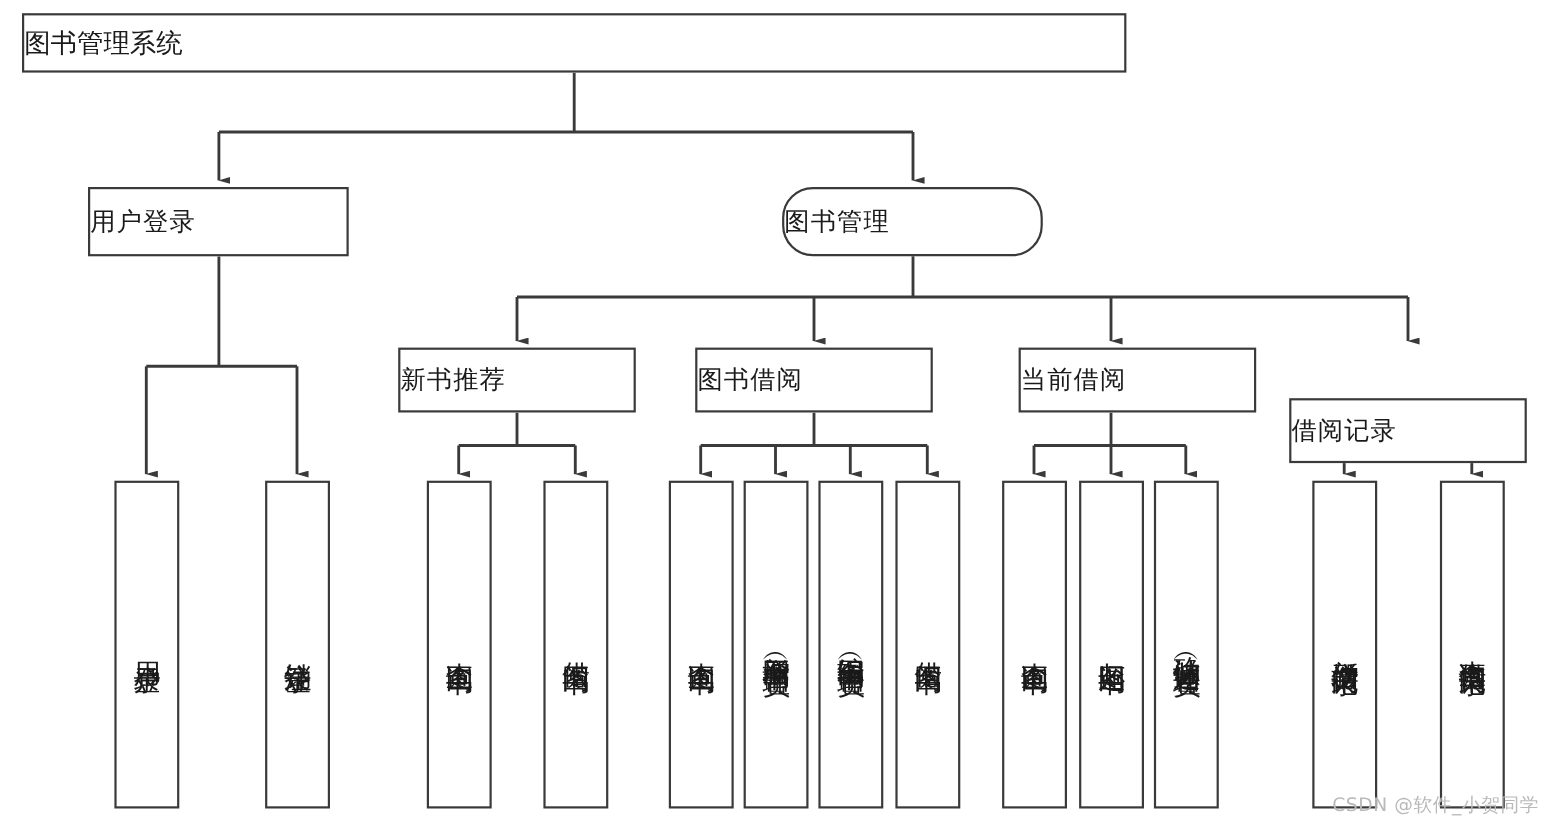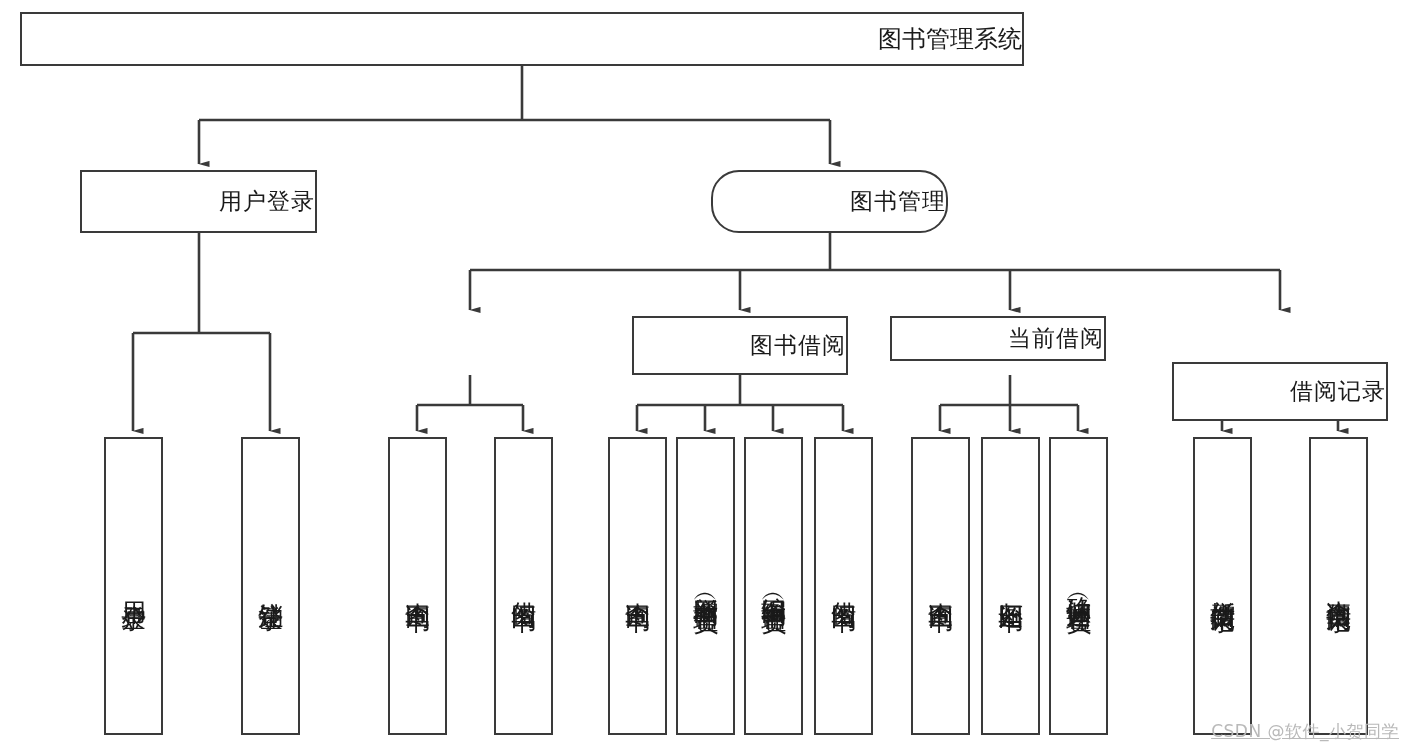--- a/index.html
+++ b/index.html
@@ -2,31 +2,31 @@
 <html><head>
 <meta charset="utf-8">
 <style>
   html,body{margin:0;padding:0;background:#ffffff;}
   body{width:1405px;height:747px;overflow:hidden;
        font-family:"DejaVu Sans","Liberation Sans",sans-serif;}
   #stage{position:relative;width:1405px;height:747px;background:#fff;}
   svg#wires{position:absolute;left:0;top:0;width:1405px;height:747px;}
   .node{position:absolute;box-sizing:border-box;background:#ffffff;
         border:2.5px solid #3a3a3a;display:flex;align-items:center;
-        justify-content:flex-end;color:#1a1a1a;padding-left:40px;}
+        justify-content:flex-start;color:#1a1a1a;}
   .node.h{font-size:23px;letter-spacing:1px;}
   .node.root{font-size:24px;}
   .leaf{position:absolute;box-sizing:border-box;background:#ffffff;
         border:2.5px solid #3a3a3a;display:flex;align-items:center;
         justify-content:center;}
   .vtext{writing-mode:vertical-rl;text-orientation:upright;
          font-size:25px;line-height:1.18;letter-spacing:2px;
          color:#1a1a1a;white-space:nowrap;}
   .watermark{position:absolute;right:6px;bottom:4px;font-size:17px;
-             color:#b9b9b9;letter-spacing:.5px;white-space:nowrap;text-decoration:underline;}
+             color:#b9b9b9;letter-spacing:.5px;white-space:nowrap;}
 </style>
 </head>
 <body>
 
 <div id="stage">
 
   <svg id="wires" viewBox="0 0 1405 747" xmlns="http://www.w3.org/2000/svg">
     <defs>
       <marker id="ar" markerWidth="10" markerHeight="12" refX="3.1" refY="10.5" orient="auto" markerUnits="userSpaceOnUse">
         <path d="M0,0 L6.2,0 L3.1,11 Z" fill="#3a3a3a"></path>
@@ -80,24 +80,27 @@
     <span>图书管理系统</span>
   </div>
 
   <div class="node h" style="left:80px;top:170px;width:237px;height:63px;">
     <span>用户登录</span>
   </div>
   <div class="node h" style="left:711px;top:170px;width:237px;height:63px;border-radius:28px;">
     <span>图书管理</span>
   </div>
 
+  <div class="node h" style="left:362px;top:316px;width:216px;height:59px;">
+    <span>新书推荐</span>
+  </div>
   <div class="node h" style="left:632px;top:316px;width:216px;height:59px;">
     <span>图书借阅</span>
   </div>
-  <div class="node h" style="left:890px;top:316px;width:216px;height:45px;">
+  <div class="node h" style="left:926px;top:316px;width:216px;height:59px;">
     <span>当前借阅</span>
   </div>
   <div class="node h" style="left:1172px;top:316px;width:216px;height:59px;margin-top:46px;">
     <span>借阅记录</span>
   </div>
 
   <div class="leaf" style="left:104px;top:437px;width:59px;height:298px;">
     <span class="vtext">用户登录</span>
   </div>
   <div class="leaf" style="left:241px;top:437px;width:59px;height:298px;">

